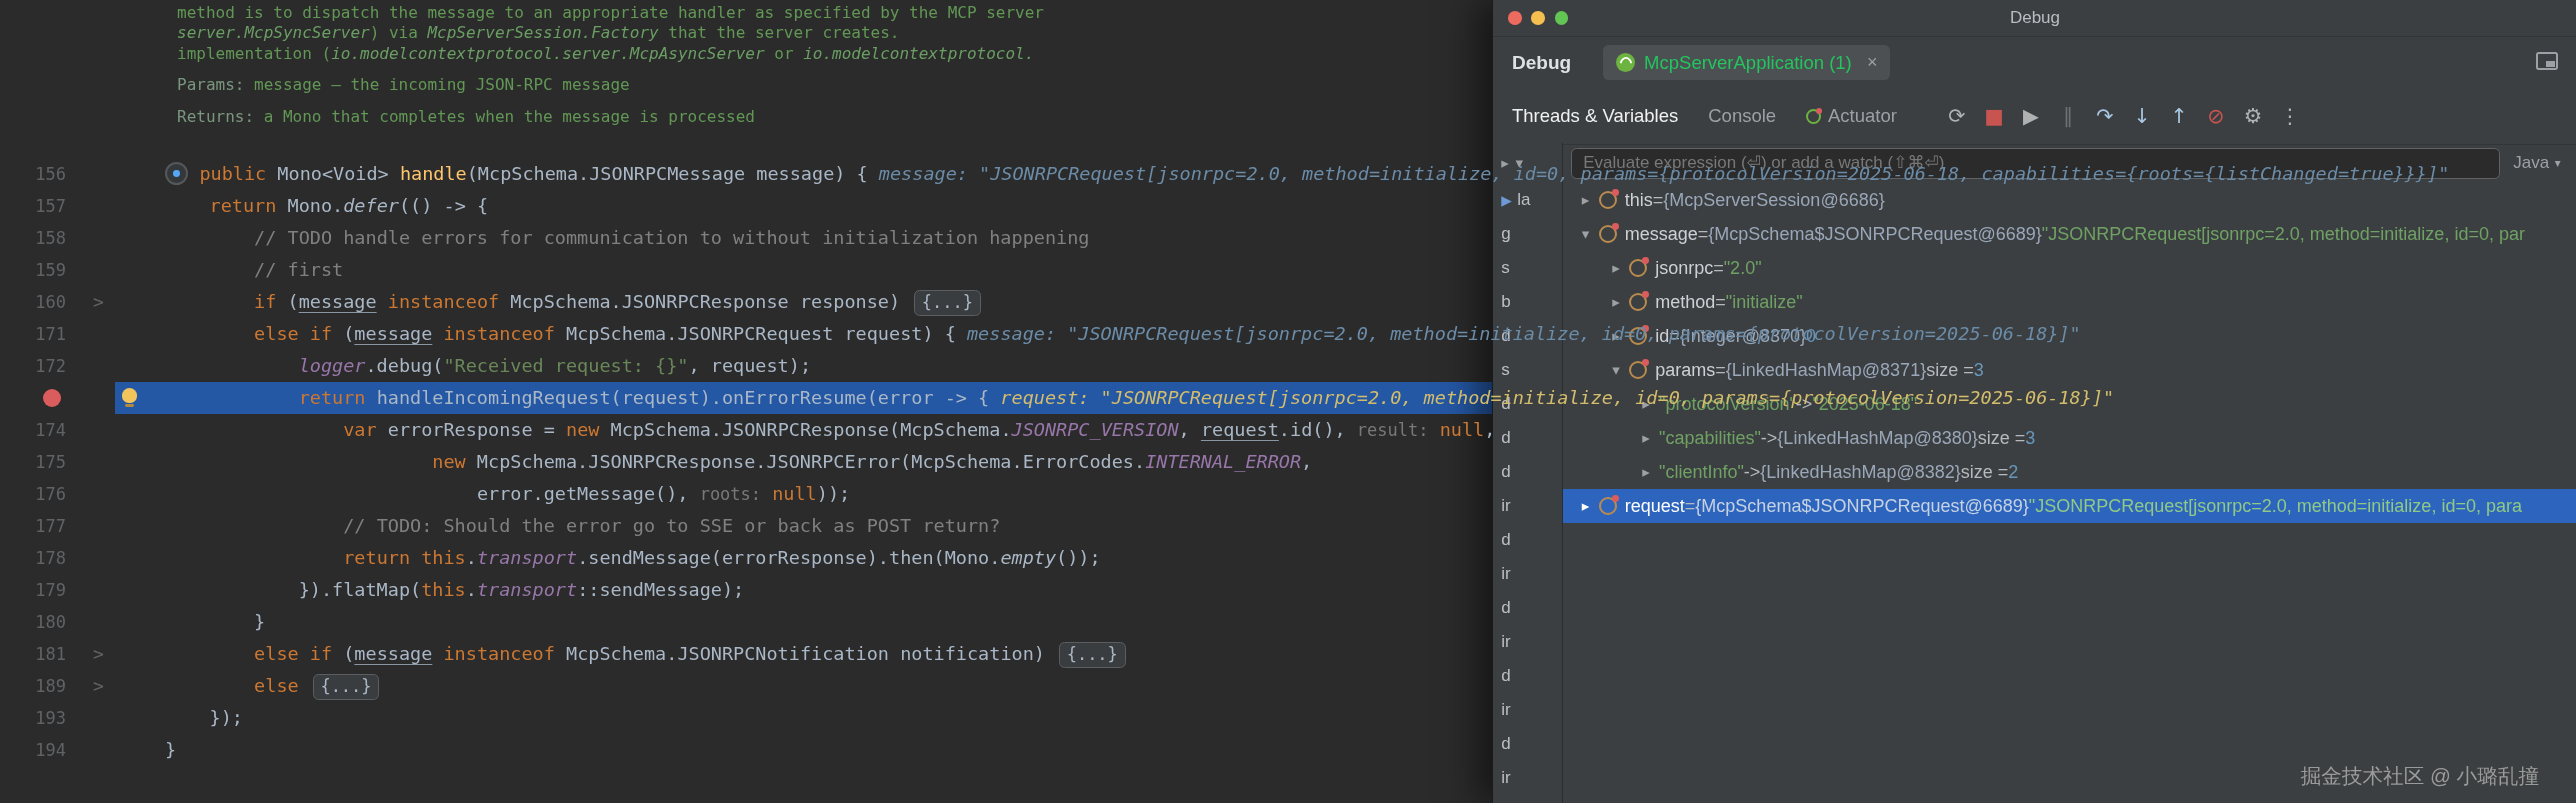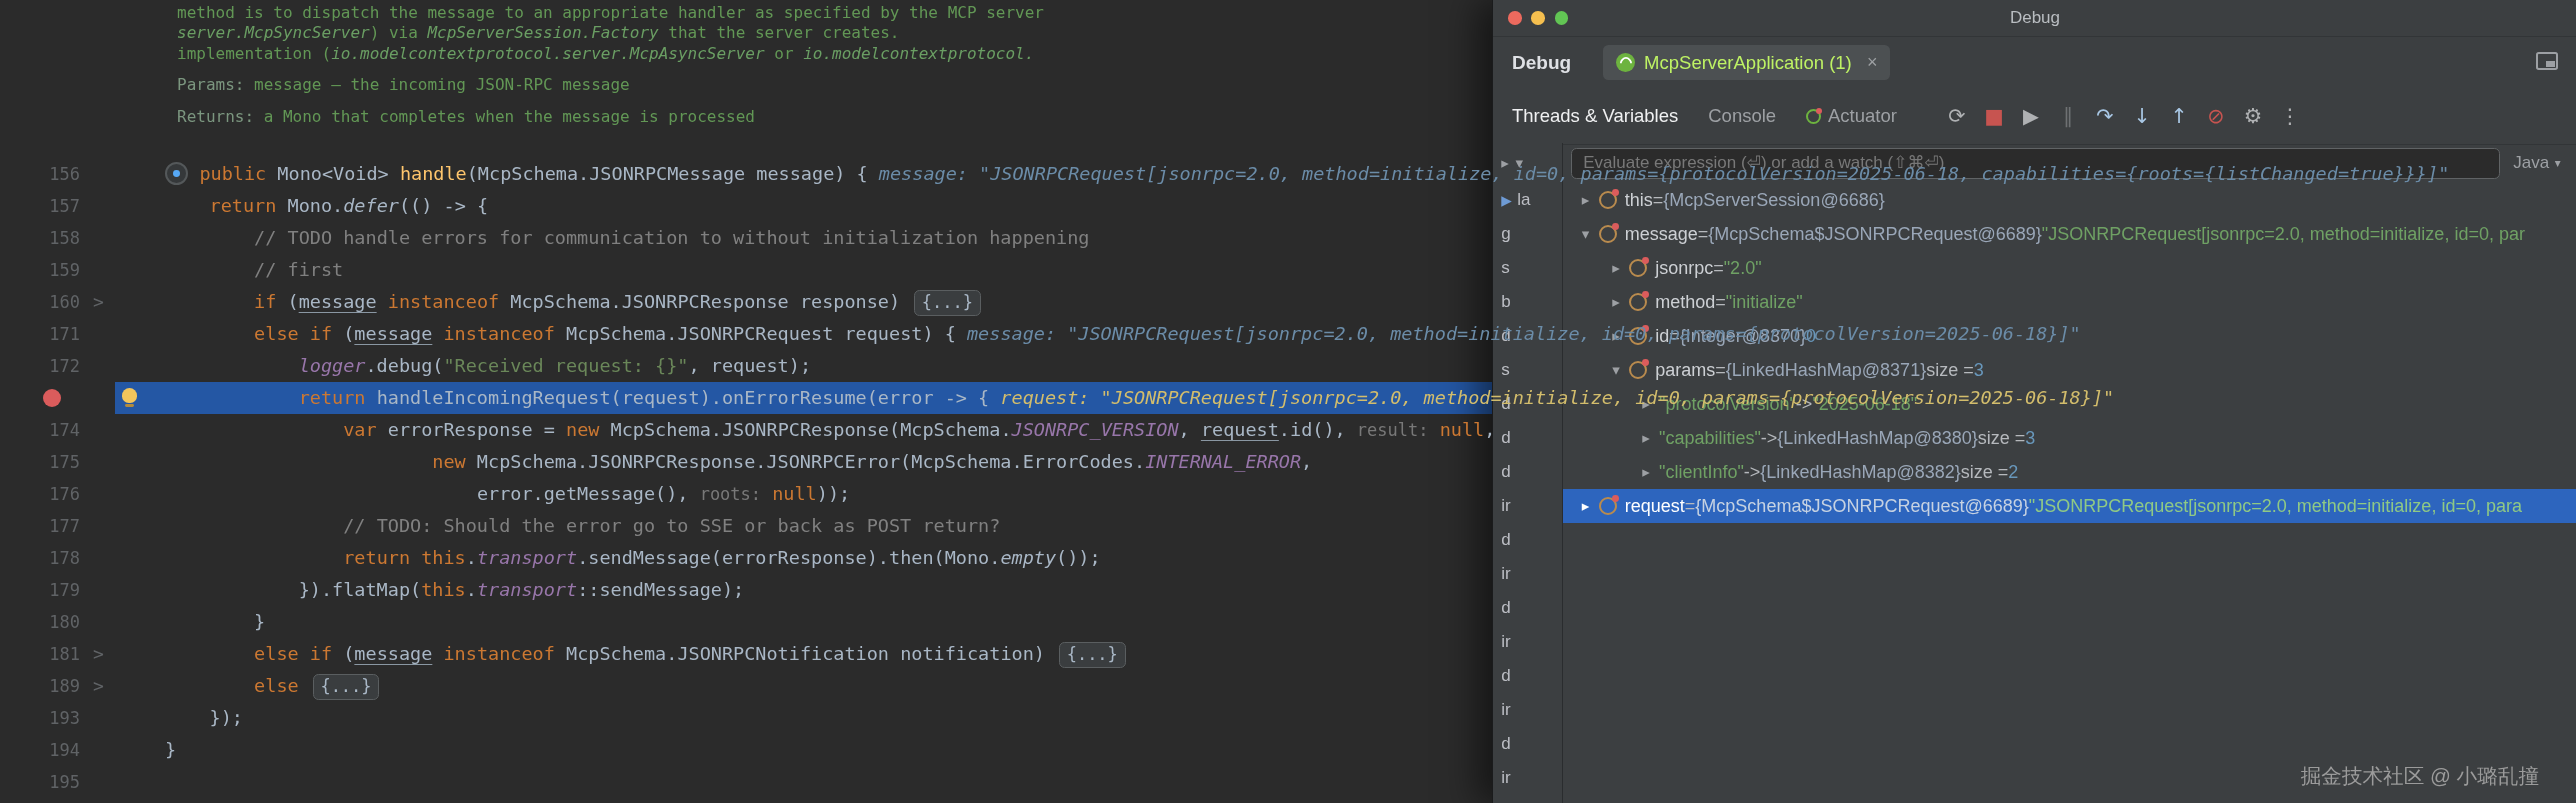--- a/index.html
+++ b/index.html
@@ -11,21 +11,21 @@
   .doc{position:absolute;left:177px;top:2.7px;font-family:"DejaVu Sans Mono",monospace;font-size:16px;line-height:20.6px;}
   .docline{white-space:pre;}
   .docline.gap{margin-top:11px;}
   .doc-dt{color:#629755;}
   .doc-dr{color:#6A9E63;font-style:italic;}
   .doc-dl{color:#7B967F;font-weight:normal;}
 
   .codelines{position:absolute;left:0;right:0;top:158px;}
   .cl{position:relative;height:32px;line-height:32px;font-family:"DejaVu Sans Mono",monospace;font-size:18.5px;white-space:pre;}
   .execbg{position:absolute;left:115px;right:0;top:0;bottom:0;background:#2457A4;}
-  .gut{position:absolute;left:0;top:0;width:66px;text-align:right;color:#606366;font-size:17px;z-index:1;margin-left:14px;}
+  .gut{position:absolute;left:0;top:0;width:66px;text-align:right;color:#606366;font-size:17px;z-index:1;}
   .foldarrow{position:absolute;left:93px;top:0;color:#606366;font-size:18px;z-index:1;}
   .bpdot{position:absolute;left:43px;top:6.9px;width:18px;height:18px;border-radius:50%;background:#DB5C5C;z-index:1;}
   .bulb{position:absolute;left:122px;top:6.2px;width:15px;height:15px;background:#F2C55C;border-radius:50% 50% 45% 45%;z-index:2;}
   .bulb::after{content:'';position:absolute;left:3.4px;bottom:-4.1px;width:8.2px;height:3.4px;background:#B28B3E;border-radius:1.4px;}
   .code{position:absolute;left:165px;right:0;top:0;overflow:hidden;z-index:1;}
   .micon{display:inline-block;width:23.4px;height:23.4px;border-radius:50%;border:2.1px solid #54585A;background:#35383A;
          box-sizing:border-box;vertical-align:middle;margin-right:11px;position:relative;top:-1.4px;}
   .micon::after{content:'';position:absolute;left:6.2px;top:6.2px;width:6.9px;height:6.9px;border-radius:50%;background:#56A8F5;}
   .t-k{color:#CC7832;}
   .t-d{color:#A9B7C6;}
@@ -50,21 +50,21 @@
   .light{width:13.7px;height:13.7px;border-radius:50%;}
   .light.r{background:#EC6A5E;} .light.y{background:#F5BF4F;} .light.g{background:#62C554;}
   .wtitle{position:absolute;left:0;right:0;top:0;line-height:36px;text-align:center;font-size:17px;color:#B9BDC1;}
 
   .tabs1{position:relative;height:51px;display:flex;align-items:center;padding-left:19px;}
   .tool-label{font-weight:bold;font-size:19px;color:#DFE1E5;margin-right:32px;}
   .run-tab{display:flex;align-items:center;gap:9.6px;background:#4C5052;border-radius:5.5px;padding:6.2px 12.4px;}
   .spring-icon{width:19px;height:19px;border-radius:50%;background:#6DB33F;position:relative;flex:none;}
   .spring-icon::after{content:'';position:absolute;left:4.1px;top:4.1px;width:8.2px;height:8.2px;border:2.1px solid #fff;
       border-radius:50%;border-left-color:transparent;border-bottom-color:transparent;transform:rotate(-45deg);}
-  .run-tab-label{font-size:18.5px;color:#bef264;}
+  .run-tab-label{font-size:18.5px;color:#22c55e;}
   .tab-close{font-size:18px;color:#9DA0A3;margin-left:5.5px;}
   .corner-icon{position:absolute;right:19px;top:15px;width:22px;height:18px;border:2.1px solid #9DA0A4;border-radius:2.7px;box-sizing:border-box;}
   .corner-icon span{position:absolute;right:1.4px;bottom:1.4px;width:9px;height:5.5px;background:#9DA0A4;}
 
   .tabs2{position:relative;height:56px;display:flex;align-items:center;padding-left:19px;gap:30px;border-bottom:0.7px solid #323537;}
   .vtab{font-size:18.5px;color:#9DA0A4;display:flex;align-items:center;gap:6.9px;}
   .vtab.active{color:#F0F1F2;}
   .actuator-icon{width:15px;height:15px;border-radius:50%;border:2.1px solid #6DB33F;box-sizing:border-box;position:relative;flex:none;}
   .actuator-icon::after{content:'';position:absolute;right:-2.7px;top:-2.7px;width:6.2px;height:6.2px;border-radius:50%;background:#DB5C5C;}
   .dbg-toolbar{position:absolute;left:453px;top:0;height:100%;display:flex;align-items:center;gap:15px;}
@@ -131,21 +131,20 @@
         <div class="cl"><span class="gut">175</span><span class="code"><span class="t-d">                        </span><span class="t-k">new</span><span class="t-d"> McpSchema.JSONRPCResponse.JSONRPCError(McpSchema.ErrorCodes.</span><span class="t-sf">INTERNAL_ERROR</span><span class="t-d">,</span></span></div>
         <div class="cl"><span class="gut">176</span><span class="code"><span class="t-d">                            </span><span class="t-d">error.getMessage(), </span><span class="t-ph">roots:</span><span class="t-d"> </span><span class="t-k">null</span><span class="t-d">));</span></span></div>
         <div class="cl"><span class="gut">177</span><span class="code"><span class="t-d">                </span><span class="t-c">// TODO: Should the error go to SSE or back as POST return?</span></span></div>
         <div class="cl"><span class="gut">178</span><span class="code"><span class="t-d">                </span><span class="t-k">return </span><span class="t-k">this</span><span class="t-d">.</span><span class="t-f">transport</span><span class="t-d">.sendMessage(errorResponse).then(Mono.</span><span class="t-sm">empty</span><span class="t-d">());</span></span></div>
         <div class="cl"><span class="gut">179</span><span class="code"><span class="t-d">            </span><span class="t-d">}).flatMap(</span><span class="t-k">this</span><span class="t-d">.</span><span class="t-f">transport</span><span class="t-d">::sendMessage);</span></span></div>
         <div class="cl"><span class="gut">180</span><span class="code"><span class="t-d">        </span><span class="t-d">}</span></span></div>
         <div class="cl"><span class="gut">181</span><span class="foldarrow">&gt;</span><span class="code"><span class="t-d">        </span><span class="t-k">else if </span><span class="t-d">(</span><span class="t-u">message</span><span class="t-d"> </span><span class="t-k">instanceof </span><span class="t-d">McpSchema.JSONRPCNotification notification) </span><span class="t-fold">{...}</span></span></div>
         <div class="cl"><span class="gut">189</span><span class="foldarrow">&gt;</span><span class="code"><span class="t-d">        </span><span class="t-k">else </span><span class="t-fold">{...}</span></span></div>
         <div class="cl"><span class="gut">193</span><span class="code"><span class="t-d">    </span><span class="t-d">});</span></span></div>
         <div class="cl"><span class="gut">194</span><span class="code"><span class="t-d">}</span></span></div>
-        <div class="cl"><span class="gut">195</span><span class="code"></span></div>
       </div>
   </div>
 
   <div class="dw">
 
     <div class="titlebar">
       <div class="lights">
         <span class="light r"></span>
         <span class="light y"></span>
         <span class="light g"></span>

